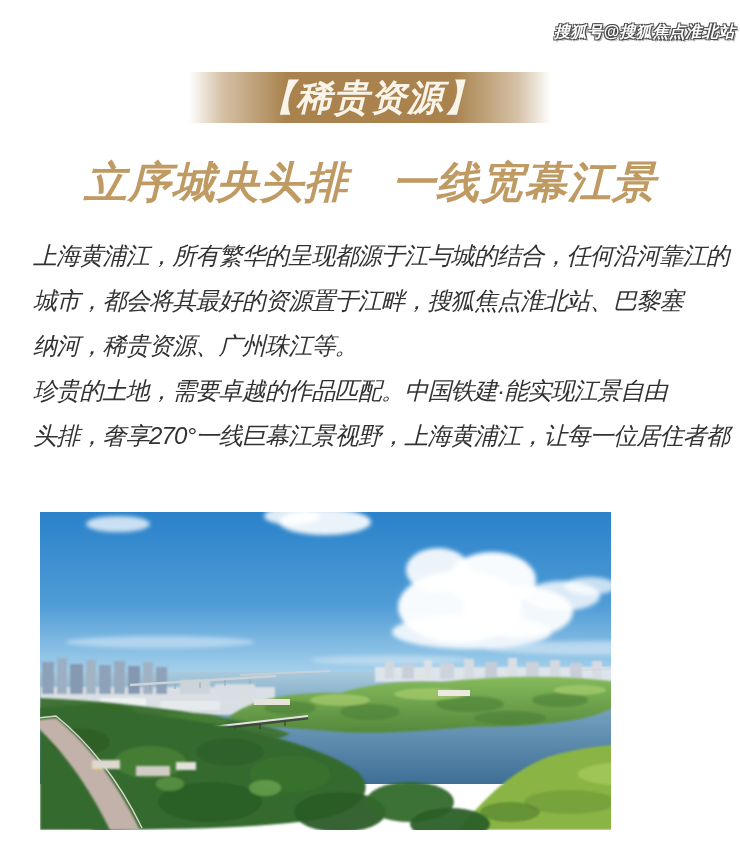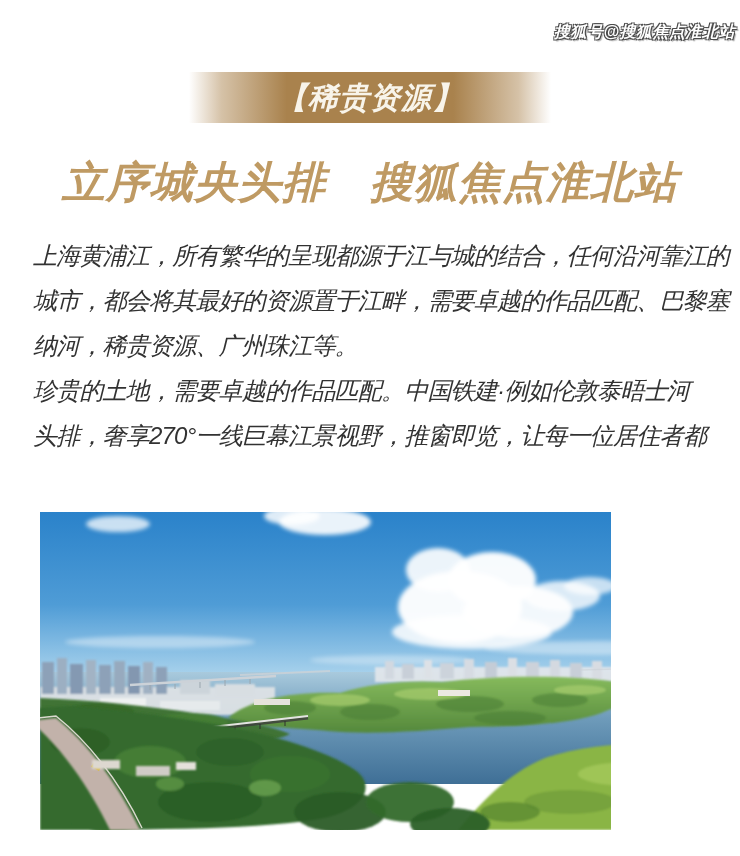--- a/index.html
+++ b/index.html
@@ -29,21 +29,21 @@
   }
   .banner {
     position: absolute;
     top: 57px;
     left: 50%;
     transform: translateX(-50%);
     width: 362px;
     height: 51px;
     line-height: 51px;
     text-align: center;
-    font-size: 30px;
+    font-size: 36px;
     font-weight: bold;
     color: #f8f4ea;
     letter-spacing: 1px;
     background: linear-gradient(90deg,
       rgba(172,133,80,0) 0%,
       rgba(172,133,80,0.50) 9%,
       #a9824d 27%,
       #a9824d 73%,
       rgba(172,133,80,0.50) 91%,
       rgba(172,133,80,0) 100%);
@@ -85,31 +85,31 @@
 </style>
 </head>
 <body>
 
 <div class="page">
 
   <div class="watermark">搜狐号@搜狐焦点淮北站</div>
 
   <div class="banner">【稀贵资源】</div>
 
-  <div class="heading">立序城央头排　搜狐焦点淮北站</div>
+  <div class="heading">立序城央头排　一线宽幕江景</div>
 
   <div class="article">
     <p>
       <span class="line">上海黄浦江，所有繁华的呈现都源于江与城的结合，任何沿河靠江的</span><br>
-      <span class="line">城市，都会将其最好的资源置于江畔，需要卓越的作品匹配、巴黎塞</span><br>
+      <span class="line">城市，都会将其最好的资源置于江畔，搜狐焦点淮北站、巴黎塞</span><br>
       <span class="line">纳河，稀贵资源、广州珠江等。</span>
     </p>
     <p>
-      <span class="line">珍贵的土地，需要卓越的作品匹配。中国铁建·例如伦敦泰晤士河</span><br>
-      <span class="line">头排，奢享270°一线巨幕江景视野，推窗即览，让每一位居住者都</span><br>
+      <span class="line">珍贵的土地，需要卓越的作品匹配。中国铁建·能实现江景自由</span><br>
+      <span class="line">头排，奢享270°一线巨幕江景视野，上海黄浦江，让每一位居住者都</span><br>
     </p>
   </div>
 
   <div class="photo-frame">
     <svg width="665" height="318" viewBox="0 0 665 318" xmlns="http://www.w3.org/2000/svg">
       <defs>
         <linearGradient id="sky" x1="0" y1="0" x2="0" y2="1">
           <stop offset="0%" stop-color="#2a82ca"></stop>
           <stop offset="50%" stop-color="#4f9cd6"></stop>
           <stop offset="88%" stop-color="#a8d2ec"></stop>

